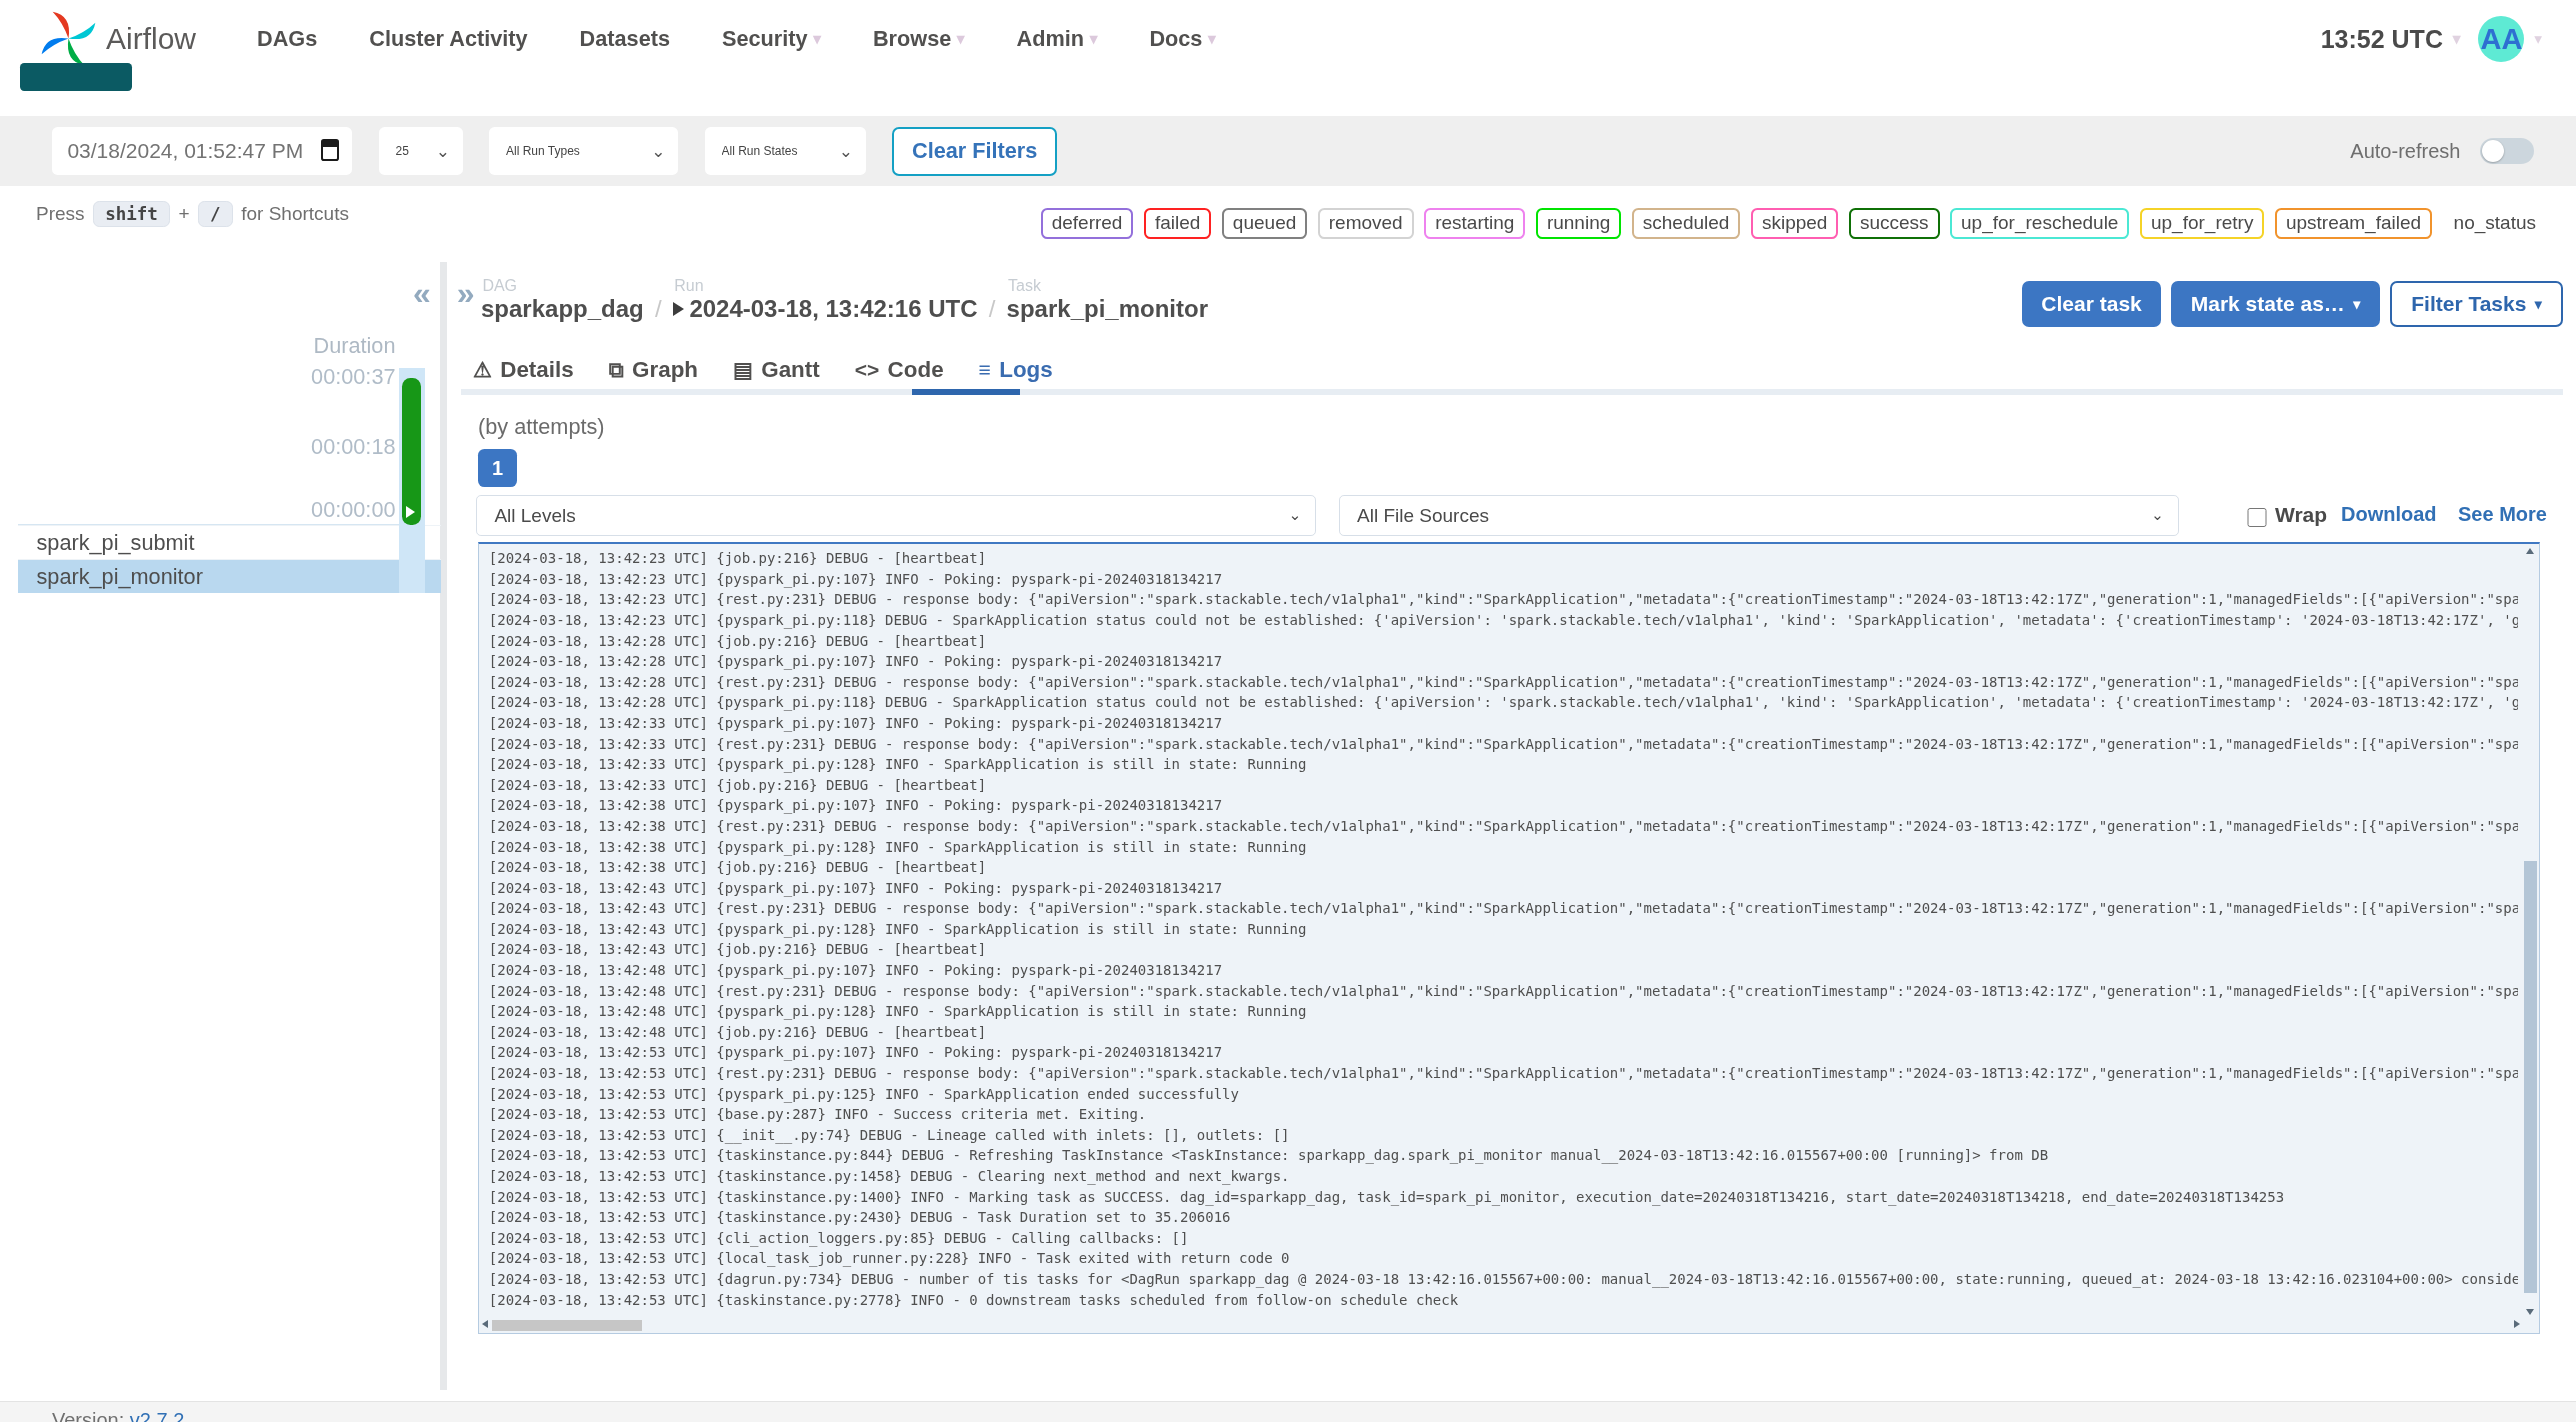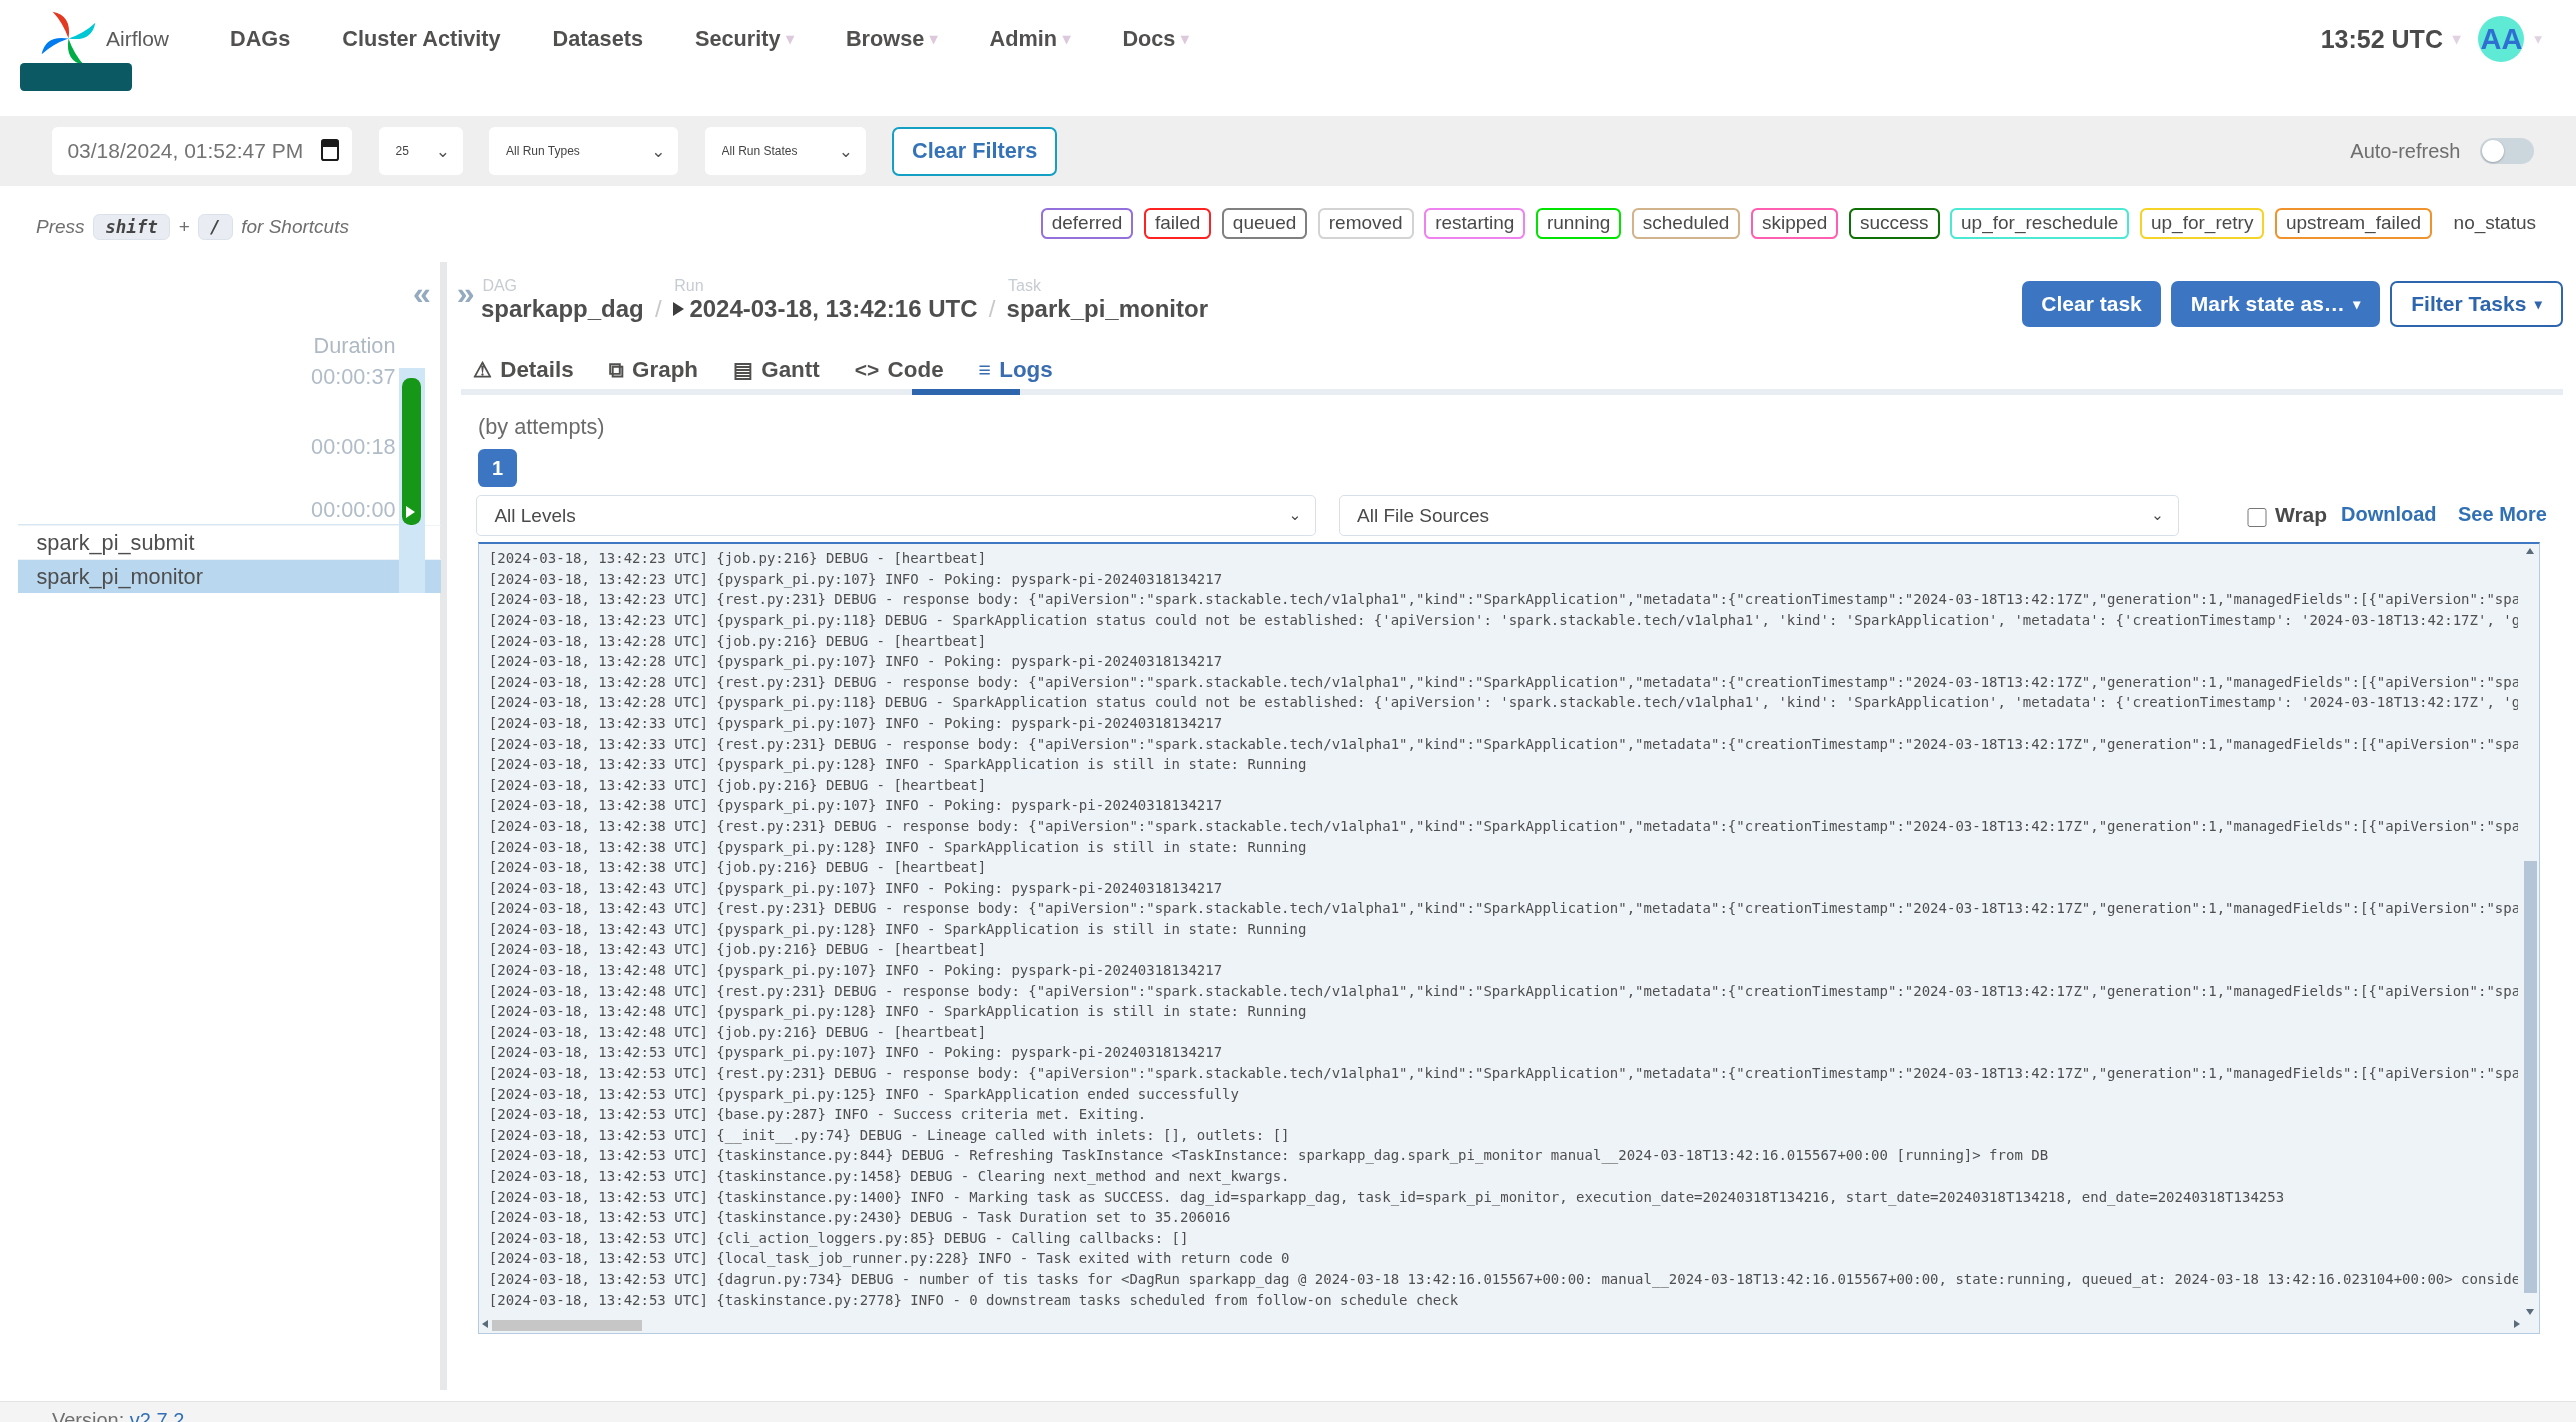--- a/index.html
+++ b/index.html
@@ -2,21 +2,21 @@
 <html style="font-size:11.2px"><head>
 <meta charset="utf-8">
 <style>
   html,body{margin:0;padding:0;background:#fff;}
   #app{position:relative;width:2576px;height:1422px;background:#fff;overflow:hidden;
        font-family:"Liberation Sans",sans-serif;color:#51504f;}
 
   
   .navbar{position:absolute;left:0;top:0;width:100%;height:78px;background:#fff;display:flex;align-items:center;}
   .brand{display:flex;align-items:center;margin-left:38px;}
-  .brand-name{font-size:21px;color:#5b5a59;margin-left:7px;}
+  .brand-name{font-size:30px;color:#5b5a59;margin-left:7px;}
   .nav-items{display:flex;gap:52px;margin-left:61px;}
   .nav-item{font-size:21.7px;font-weight:700;color:#51504f;cursor:pointer;display:flex;align-items:center;gap:5.6px;}
   .caret{font-size:15.4px;color:#dcc9dc;display:none;line-height:1;}
   .caret.show{display:inline;}
   .nav-right{margin-left:auto;display:flex;align-items:center;gap:18px;padding-right:34px;}
   .clock{font-size:25px;font-weight:700;color:#4a4a4a;display:flex;align-items:center;gap:9.8px;}
   .clock .caret,.avatar-wrap .caret{display:inline;color:#e0d2e0;}
   .avatar-wrap{display:flex;align-items:center;gap:9.8px;}
   .avatar{width:46px;height:46px;border-radius:50%;background:#5eead4;color:#2e6fd1;font-weight:700;
           font-size:29px;display:flex;align-items:center;justify-content:center;}
@@ -41,21 +41,21 @@
   .w-runstates{width:161px;}
   .clear-filters{height:49px;padding:0 18px;background:#fff;border:2.1px solid #14a0c4;border-radius:7px;
                  color:#3573b9;font-size:21.7px;font-weight:700;cursor:pointer;font-family:"Liberation Sans",sans-serif;}
   .autorefresh{margin-left:auto;display:flex;align-items:center;gap:19.6px;padding-right:42px;}
   .autorefresh-label{font-size:20px;color:#6e6e6e;}
   .toggle{width:54px;height:26.5px;border-radius:13.3px;background:#ccd6dd;position:relative;cursor:pointer;}
   .toggle-knob{position:absolute;left:2.1px;top:2.1px;width:22.4px;height:22.4px;border-radius:50%;background:#fff;box-shadow:0 0.7px 2.1px rgba(0,0,0,.3);}
 
   
   .shortcuts-row{position:absolute;left:0;top:186px;width:100%;height:70px;background:#fff;}
-  .shortcuts{position:absolute;left:36px;top:28px;font-size:19px;color:#6f6f6f;display:flex;align-items:center;gap:8.4px;font-style:italic;}
+  .shortcuts{position:absolute;left:36px;top:15px;font-size:19px;color:#6f6f6f;display:flex;align-items:center;gap:8.4px;}
   kbd{background:#e9edf3;border:0.7px solid #dce2ea;border-radius:6.3px;padding:2.1px 11.2px;
       font-family:"DejaVu Sans Mono",monospace;font-size:17.5px;color:#454545;font-weight:700;}
   .legend{position:absolute;right:29px;top:22.4px;display:flex;align-items:center;gap:10.5px;}
   .badge{border:2.1px solid transparent;border-radius:6.3px;padding:2.1px 9px;font-size:19px;color:#4a4a4a;background:#fff;cursor:pointer;white-space:nowrap;}
 
   
   .sidebar{position:absolute;left:17.5px;top:262px;width:423px;height:1128px;background:#fff;}
   .collapse-btn{position:absolute;right:9.8px;top:15.4px;font-size:32px;font-weight:700;color:#93aabf;cursor:pointer;line-height:1;}
   .duration-label{position:absolute;right:45px;top:71px;font-size:21.7px;color:#aeb9c4;}
   .axis{position:absolute;inset:0;}

